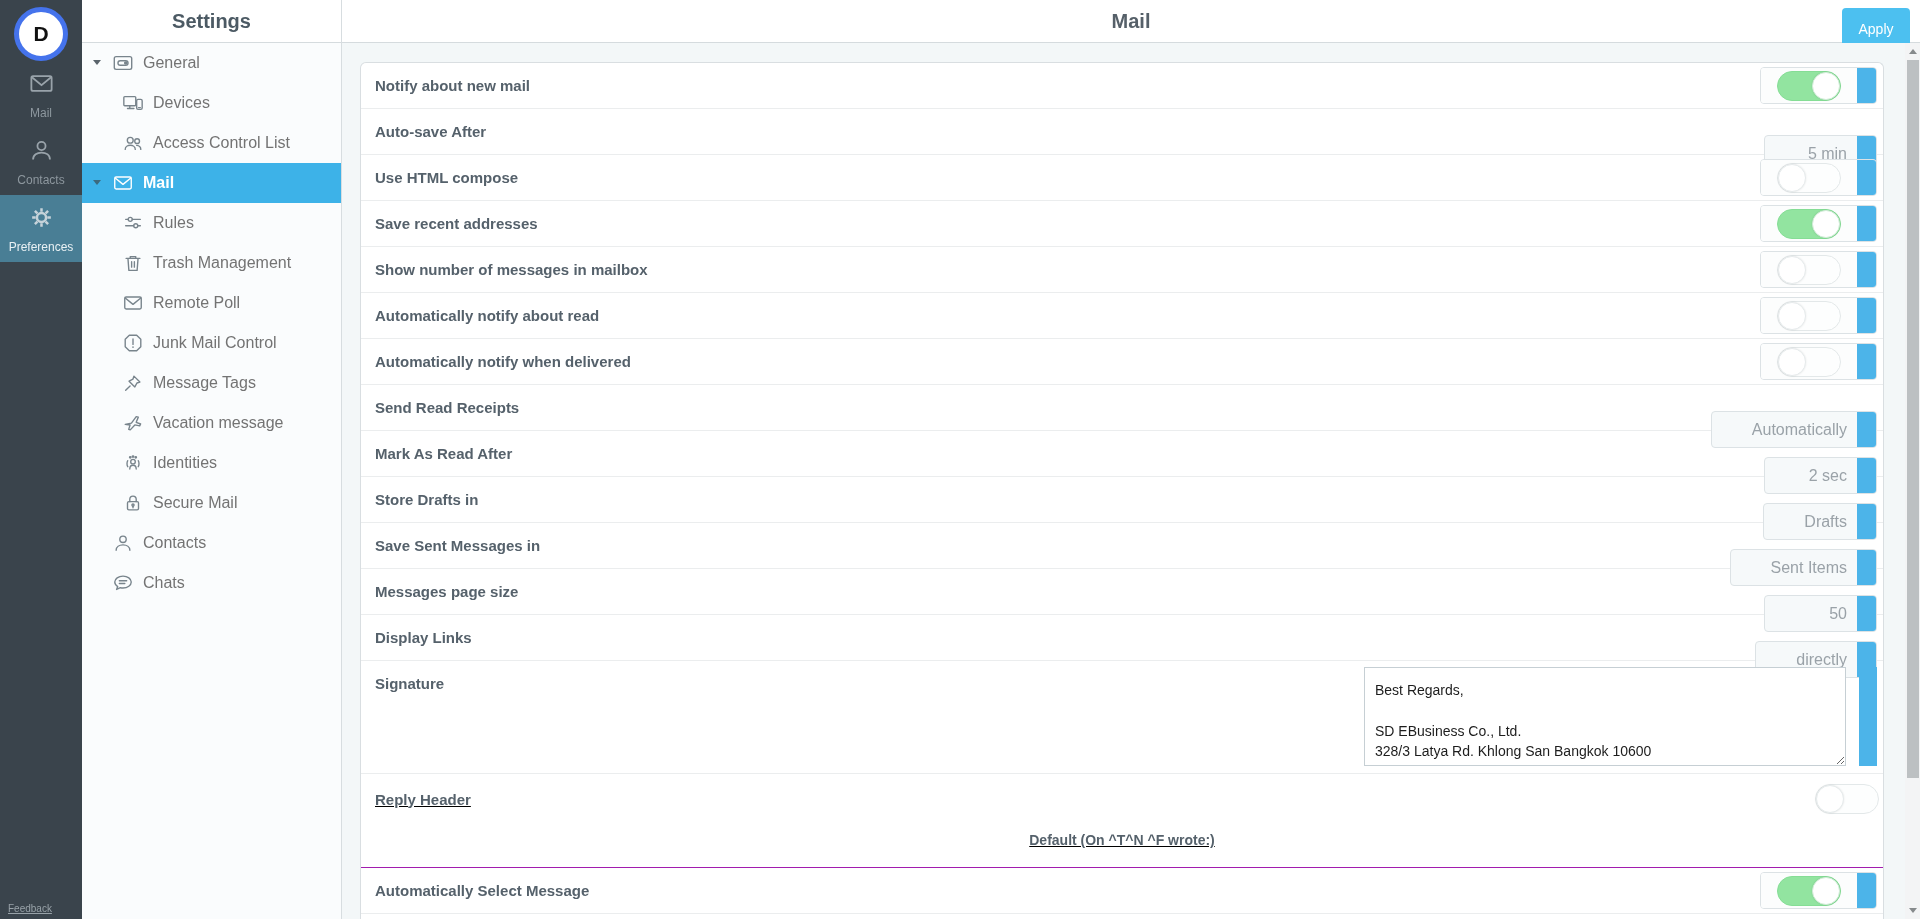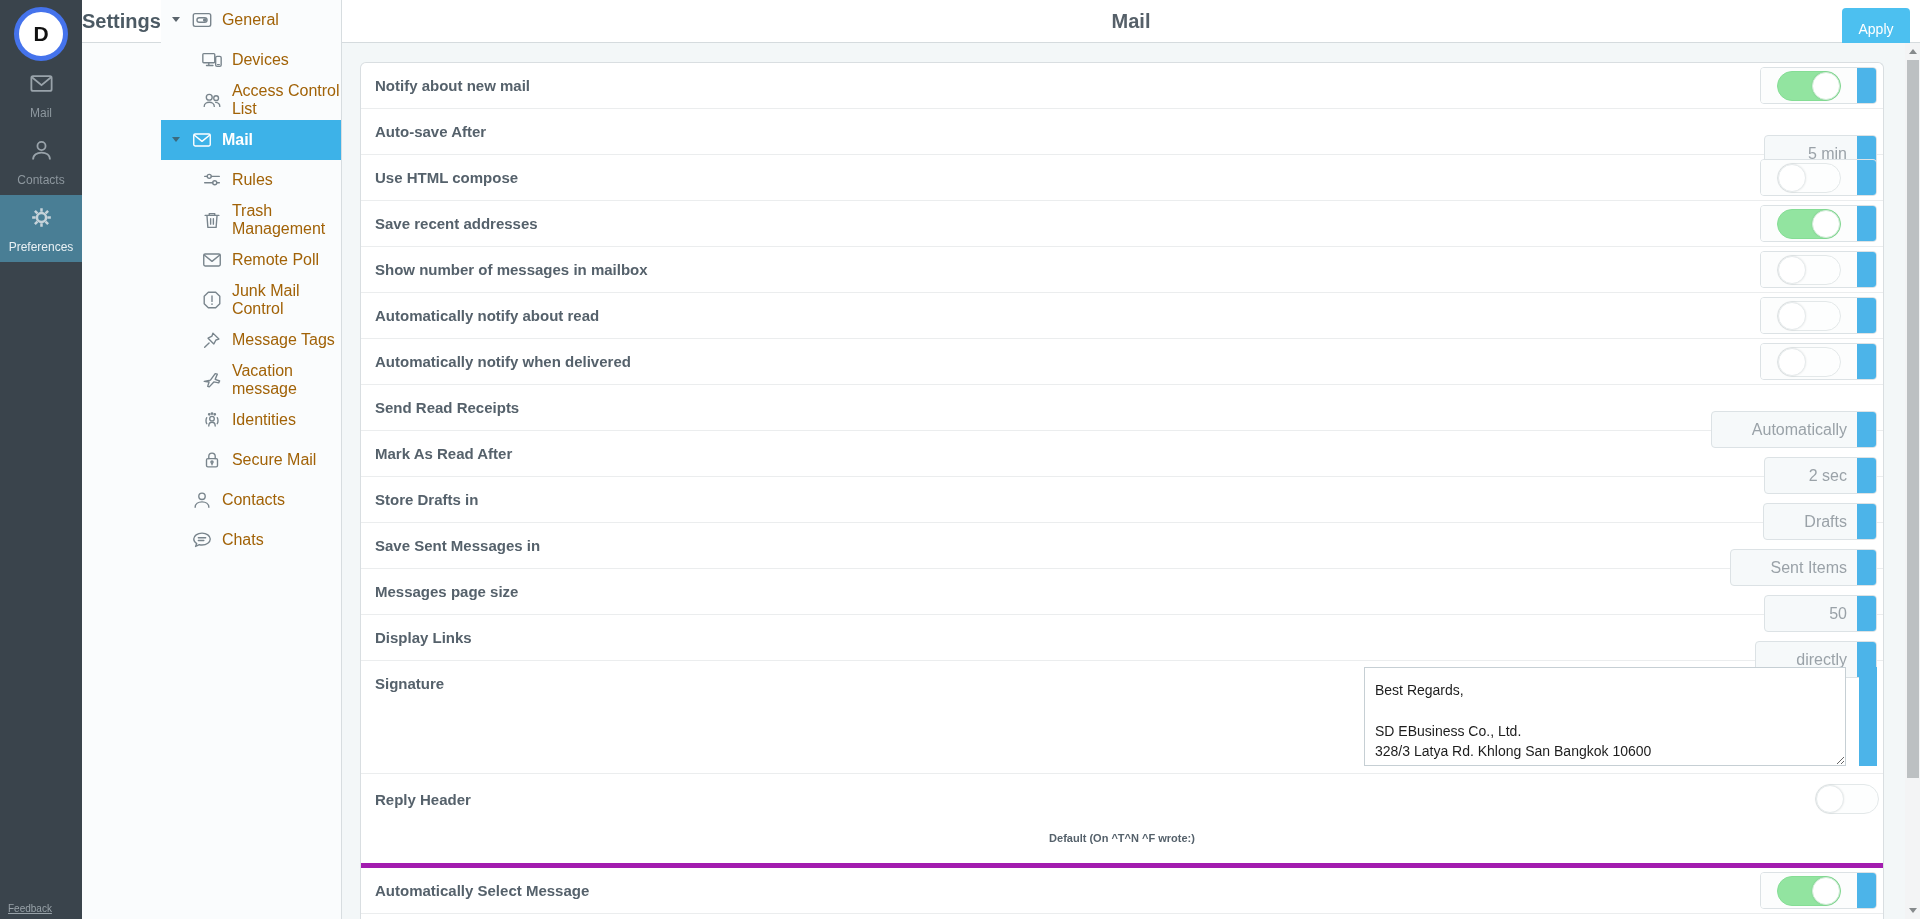--- a/index.html
+++ b/index.html
@@ -20,27 +20,27 @@
   .rail-item svg { width:27px; height:27px; stroke:#99a3aa; fill:none; stroke-width:1.6; }
   .rail-label { font-size:12px; color:#8d979e; margin-top:5px; }
   .rail-item.active { background:#497e95; }
   .rail-item.active svg { stroke:#c6d3da; }
   .rail-item.active .rail-label { color:#e9f1f4; }
   .feedback { position:absolute; left:8px; bottom:5px; font-size:10px;
               color:#98a2a8; text-decoration:underline; cursor:pointer; }
 
   
   .settings-panel { width:260px; flex-shrink:0; background:#fafcfd;
-                    border-right:1px solid #d7dde0; display:flex; flex-direction:row; }
+                    border-right:1px solid #d7dde0; display:flex; flex-direction:column; }
   .sp-header { height:43px; background:#fff; border-bottom:1px solid #d5dbde;
                line-height:42px; text-align:center; font-weight:bold;
                font-size:20px; color:#4c5a64; }
   .sp-list { flex:1; }
   .nav-item { height:40px; display:flex; align-items:center; position:relative;
-              font-size:16px; color:#a16207; cursor:pointer; }
+              font-size:16px; color:#737373; cursor:pointer; }
   .nav-item .arrow { position:absolute; left:11px; top:17px; width:0; height:0;
                      border-left:4.5px solid transparent; border-right:4.5px solid transparent;
                      border-top:5.5px solid #5a646c; }
   .nav-item.top { padding-left:30px; }
   .nav-item.sub { padding-left:40px; }
   .nav-ico { width:22px; height:22px; margin-right:9px; color:#78848c; flex-shrink:0; }
   .nav-ico svg { width:22px; height:22px; stroke:currentColor; fill:none; stroke-width:1.5;
                  stroke-linecap:round; stroke-linejoin:round; }
   .nav-item.selected { background:#3db2e8; color:#fff; font-weight:bold; }
   .nav-item.selected .nav-ico { color:#fff; }
@@ -84,24 +84,24 @@
   .sig-row { height:113px; border-bottom:1px solid #ebedee; display:flex;
              align-items:flex-start; padding:0 6px 0 14px; }
   .sig-row .row-label { padding-top:14px; }
   .sig-group { margin-left:auto; display:flex; align-items:flex-start; margin-top:6px; }
   .sig-ta { width:482px; height:99px; border:1px solid #c6cfd4; background:#fff;
             font-family:"Liberation Sans",sans-serif; font-size:14px; line-height:1.45;
             color:#1d1d1d; padding:12px 10px; }
   .sig-strip { width:18px; height:99px; background:#4cb4e9; margin-left:13px; }
 
   
-  .reply-row { height:94px; border-bottom:5px solid #a21caf; }
+  .reply-row { height:94px; border-bottom:1px solid #a21caf;text-decoration:underline; }
   .reply-top { display:flex; align-items:center; padding:10px 4px 0 14px; }
   .reply-top .row-label { flex:1; }
-  .reply-default { text-align:center; font-weight:bold; font-size:11px;
+  .reply-default { text-align:center; font-weight:bold; font-size:14px;
                    color:#55616b; margin-top:18px; }
 
   
   .scrollbar { position:absolute; right:0; top:0; bottom:0; width:15px;
                background:#f3f4f5; cursor:pointer; }
   .sb-arrow { position:absolute; left:0; width:15px; height:15px; }
   .sb-arrow.up { top:1px; }
   .sb-arrow.down { bottom:1px; }
   .sb-arrow.up::after { content:""; position:absolute; left:3.5px; top:5px; width:0; height:0;
       border-left:4px solid transparent; border-right:4px solid transparent;

